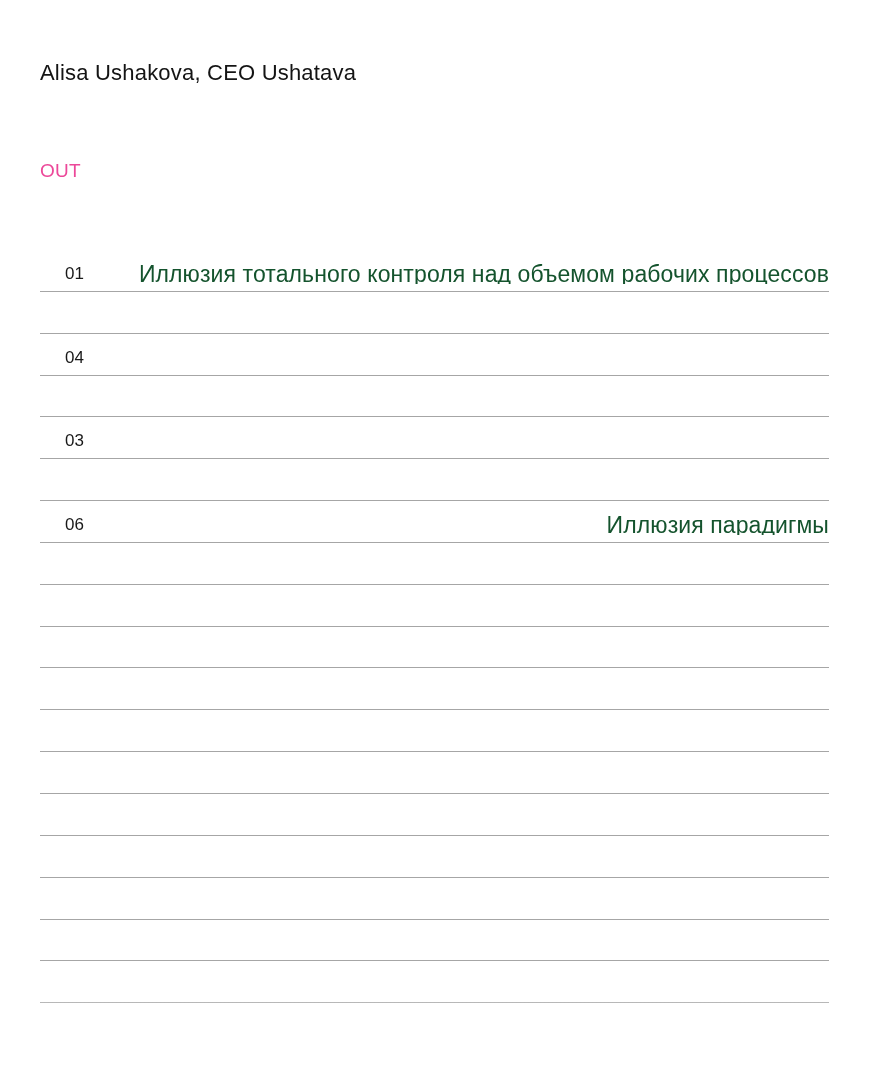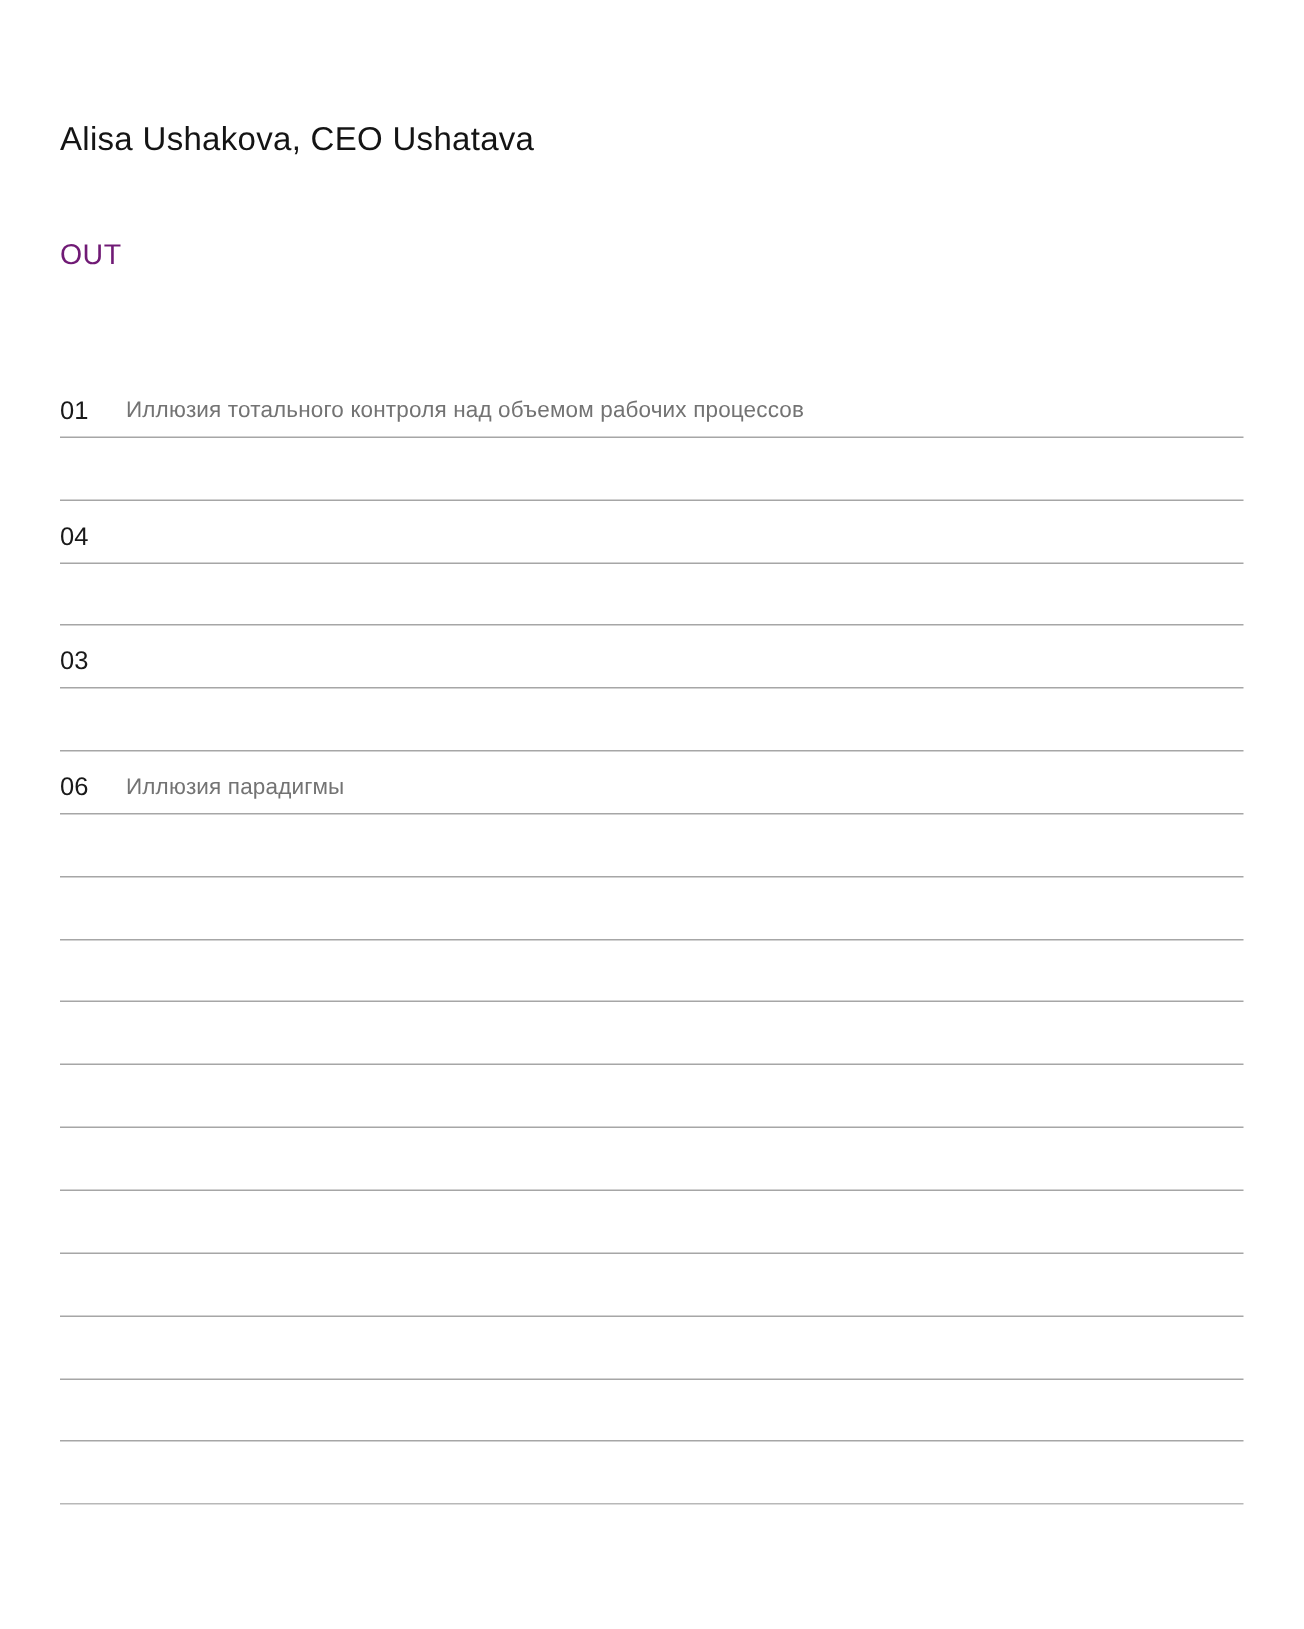--- a/index.html
+++ b/index.html
@@ -18,58 +18,58 @@
   .page-title {
     position: absolute;
     left: 40px;
     top: 60px;
     font-size: 22px;
     line-height: 26px;
     font-weight: 400;
     letter-spacing: 0.2px;
     color: #141414;
     white-space: nowrap;
-    margin-top: 20px;
   }
   .section-label {
     position: absolute;
     left: 40px;
     top: 160px;
     font-size: 19px;
     line-height: 22px;
     font-weight: 400;
     letter-spacing: 0.3px;
-    color: #701a75;
+    color: #ec4899;
   }
   .out-list {
     position: absolute;
     left: 40px;
     top: 250px;
     width: 789px;
   }
   .row {
     box-sizing: border-box;
     height: 41.85px;
     border-bottom: 1px solid #a6a6a6;
     display: flex;
     align-items: flex-end;
     padding-bottom: 7px;
+    text-align: right;
   }
   .row .num {
     flex: 0 0 44px;
     font-size: 17px;
     line-height: 20px;
     color: #191919;
   }
   .row .label {
     flex: 1 1 auto;
-    font-size: 15px;
+    font-size: 23px;
     line-height: 20px;
     letter-spacing: 0.1px;
-    color: #737373;
+    color: #14532d;
     white-space: nowrap;
     overflow: hidden;
   }
   .bottom-fade {
     position: absolute;
     left: 0;
     bottom: 0;
     width: 869px;
     height: 110px;
     pointer-events: none;

